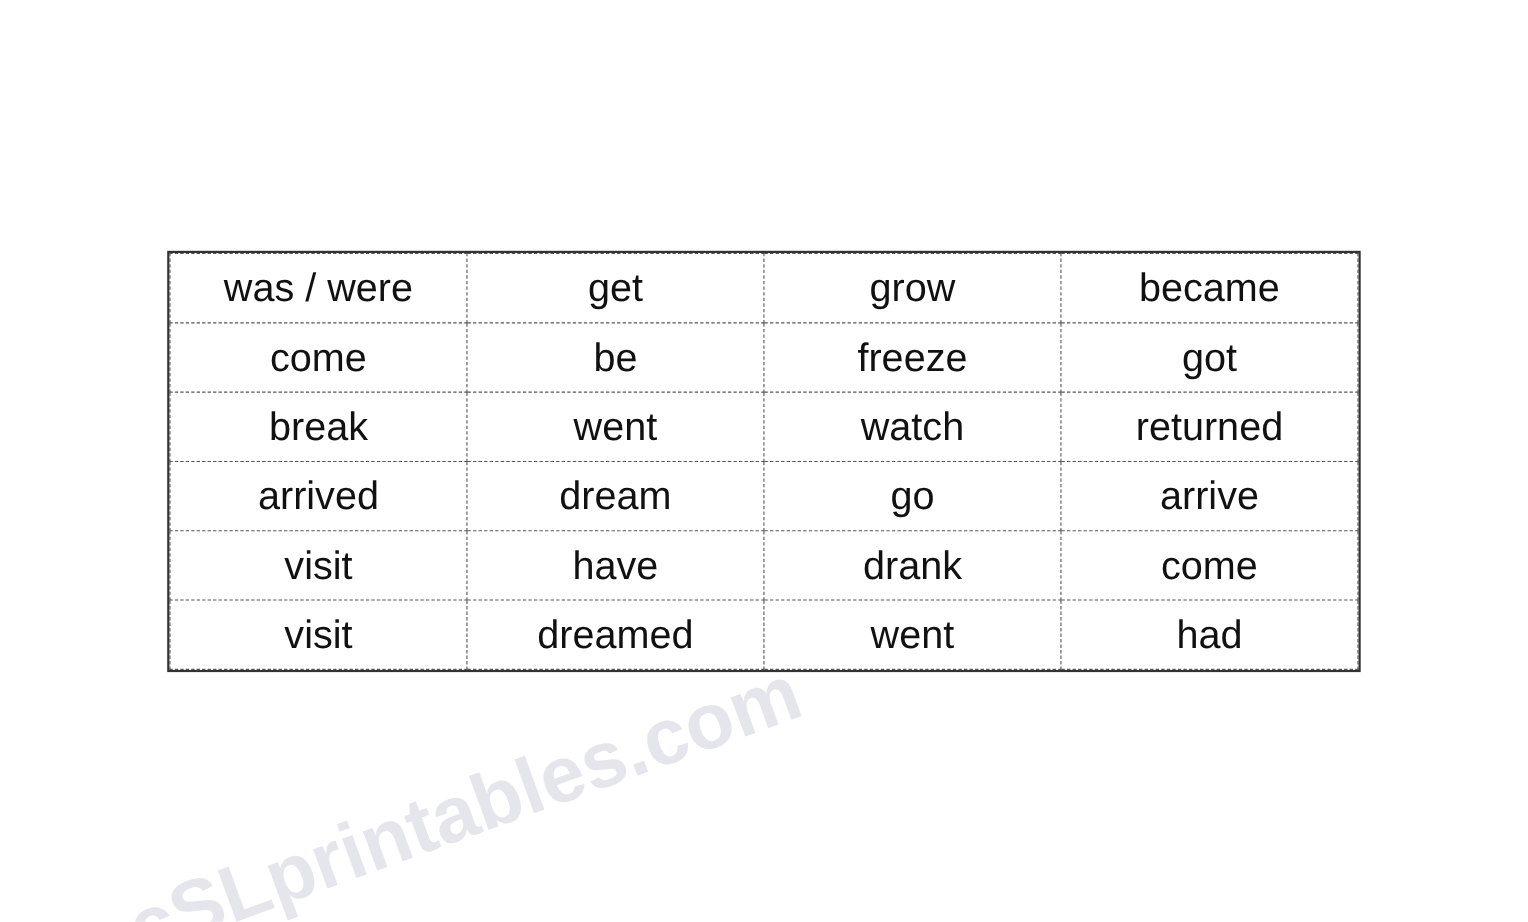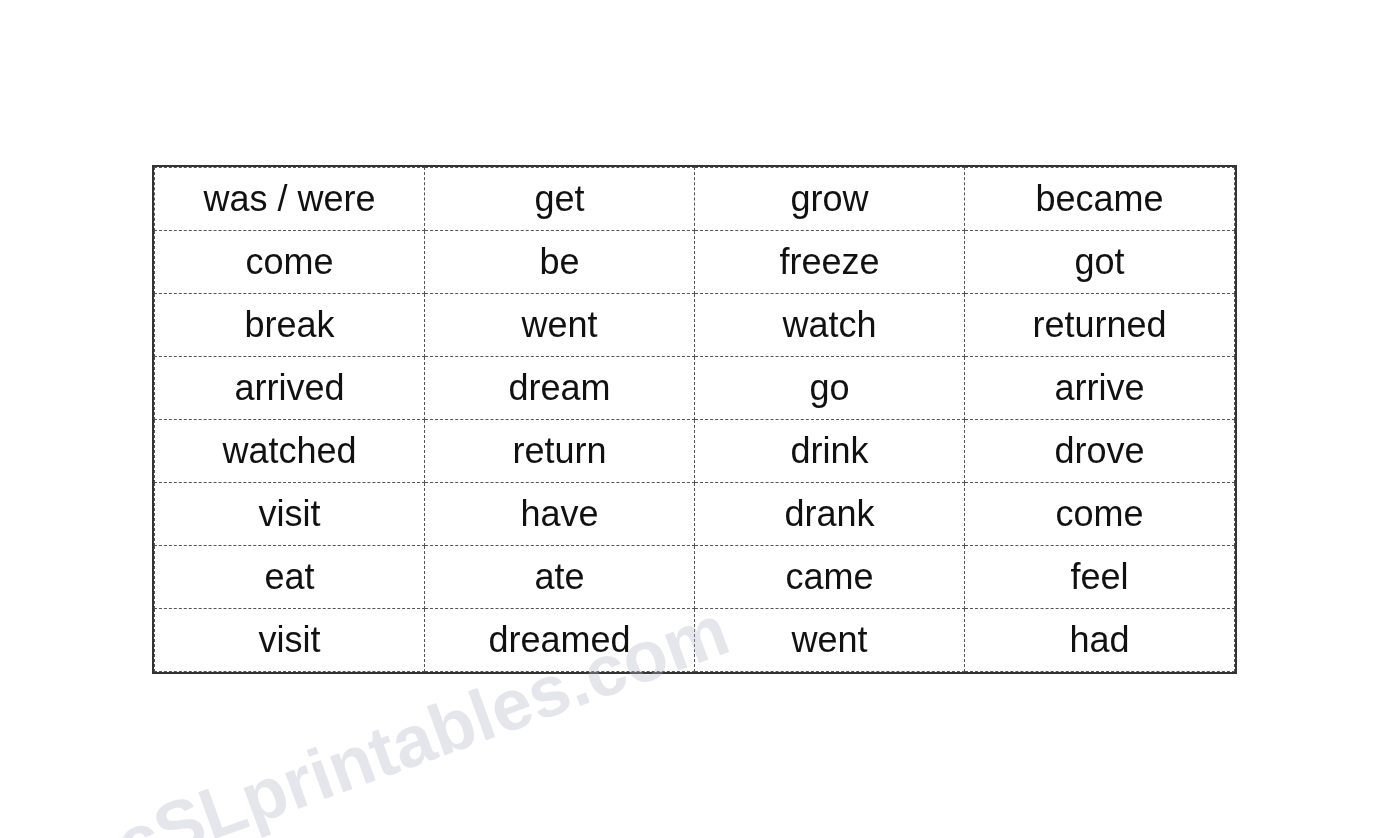--- a/index.html
+++ b/index.html
@@ -79,36 +79,24 @@
           <td>watch</td>
           <td>returned</td>
         </tr>
         <tr>
           <td>arrived</td>
           <td>dream</td>
           <td>go</td>
           <td>arrive</td>
         </tr>
         <tr>
-          <td>watched</td>
-          <td>return</td>
-          <td>drink</td>
-          <td>drove</td>
-        </tr>
-        <tr>
           <td>visit</td>
           <td>have</td>
           <td>drank</td>
           <td>come</td>
-        </tr>
-        <tr>
-          <td>eat</td>
-          <td>ate</td>
-          <td>came</td>
-          <td>feel</td>
         </tr>
         <tr>
           <td>visit</td>
           <td>dreamed</td>
           <td>went</td>
           <td>had</td>
         </tr>
       </tbody>
   </table>
 </div>

